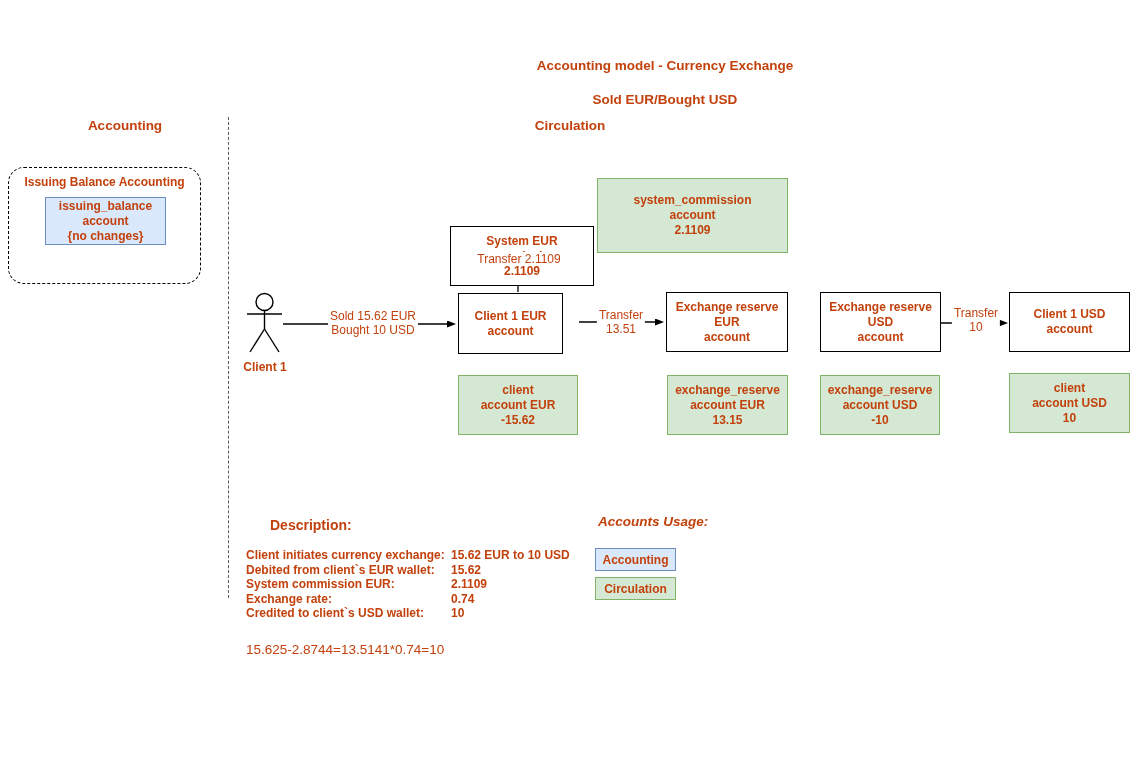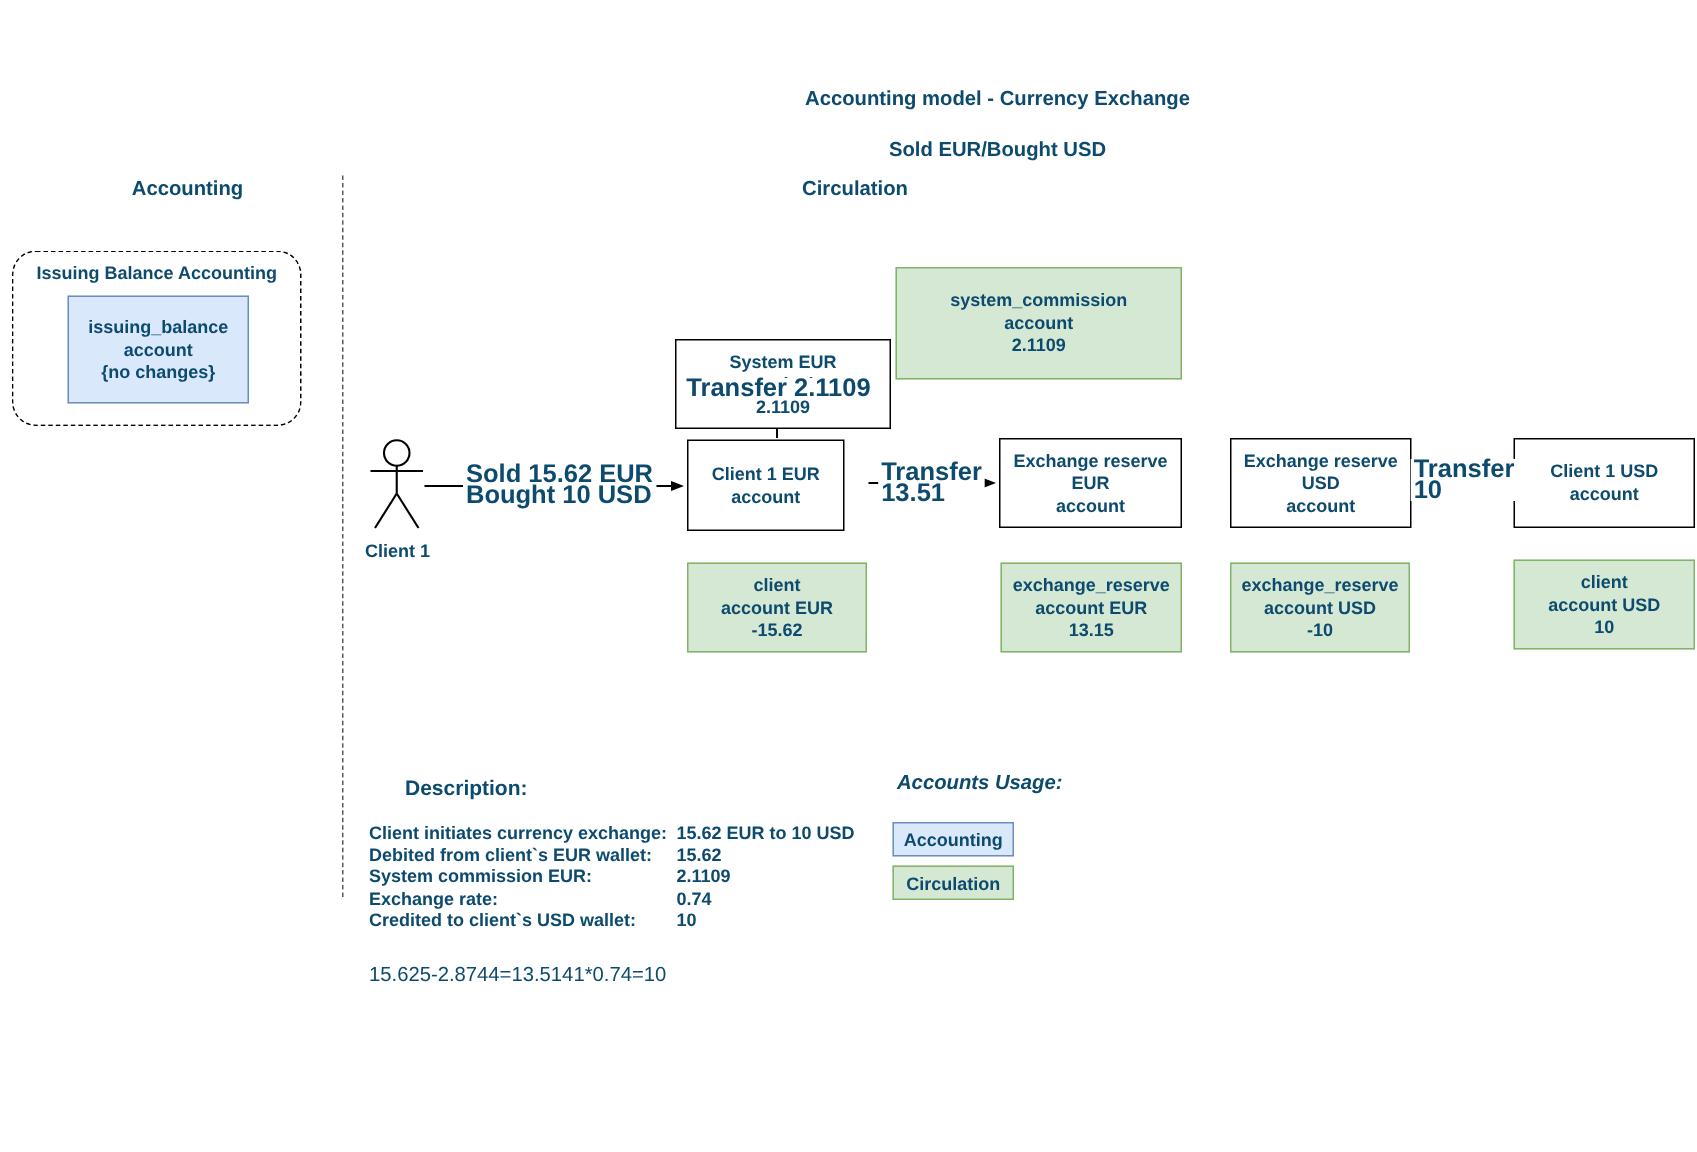--- a/index.html
+++ b/index.html
@@ -1,18 +1,18 @@
 <!DOCTYPE html>
 <html style="--accounting-fill: #dae8fc; --accounting-border: #6c8ebf; --circulation-fill: #d5e8d4; --circulation-border: #82b366;"><head>
 <meta charset="utf-8">
 <style>
   html,body{margin:0;padding:0;background:#fff;}
   #canvas{
     position:relative;width:1131px;height:768px;background:#ffffff;overflow:hidden;
-    font-family:"Liberation Sans","DejaVu Sans",sans-serif;color:#0c4a6e;
+    font-family:"Liberation Sans","DejaVu Sans",sans-serif;color:#c2410c;
   }
   .abs{position:absolute;}
   .title{
     top:40px;left:665px;transform:translateX(-50%);
     font-size:13.5px;font-weight:bold;text-align:center;line-height:17px;white-space:pre-line;
   }
   .section-hdr{font-size:13.5px;font-weight:bold;transform:translateX(-50%);}
   .divider{
     left:228px;top:117px;height:481px;width:0;
     border-left:1.6px dashed #5a5a5a;
@@ -28,21 +28,21 @@
     display:flex;align-items:center;justify-content:center;
     font-size:12px;font-weight:bold;text-align:center;line-height:15px;white-space:pre-line;
     z-index:1;
   }
   .white-box{background:#ffffff;border:1px solid #000;}
   .green-box{background:var(--circulation-fill,#d5e8d4);border:1px solid var(--circulation-border,#82b366);}
   .blue-box{background:var(--accounting-fill,#dae8fc);border:1px solid var(--accounting-border,#6c8ebf);}
   .edge-label{
     position:absolute;transform:translate(-50%,-50%);
     background:#ffffff;padding:0 2px;
-    font-size:17px;font-weight:bold;line-height:14px;white-space:pre-line;
+    font-size:12px;font-weight:normal;text-align:center;line-height:14px;white-space:pre-line;
     z-index:2;
   }
   #edge-svg{position:absolute;left:0;top:0;z-index:0;pointer-events:none;}
   .actor-label{font-size:12px;font-weight:bold;transform:translateX(-50%);}
   .desc-heading{font-size:14px;font-weight:bold;padding-left:24px;}
   .desc-rows{left:246px;top:548px;font-size:12px;font-weight:bold;line-height:14.6px;}
   .desc-row{display:flex;}
   .desc-row .dl{width:205px;}
   .formula{font-size:13.5px;font-weight:normal;}
   .legend-heading{font-size:13.5px;font-weight:bold;font-style:italic;}
@@ -63,21 +63,21 @@
   </div>
 
   <div class="abs section-hdr" style="left:125px;top:118px;">Accounting</div>
   <div class="abs section-hdr" style="left:570px;top:118px;">Circulation</div>
 
   <div class="abs divider"></div>
 
   <div class="abs dashed-container">
     <div class="lbl">Issuing Balance Accounting</div>
   </div>
-  <div class="box blue-box" style="left:45px;top:197px;width:121px;height:72px;">issuing_balance
+  <div class="box blue-box" style="left:45px;top:197px;width:121px;height:48px;">issuing_balance
 account
 {no changes}</div>
 
   <svg id="edge-svg" width="1131" height="768">
     <defs>
       <marker id="arrow" markerWidth="10" markerHeight="8" refX="1" refY="3.5" orient="auto" markerUnits="userSpaceOnUse">
         <path d="M0,0 L9,3.5 L0,7 Z" fill="#000"></path>
       </marker>
     </defs>
     <line x1="283" y1="324" x2="448" y2="324" stroke="#000" stroke-width="1.3" marker-end="url(#arrow)"></line>

